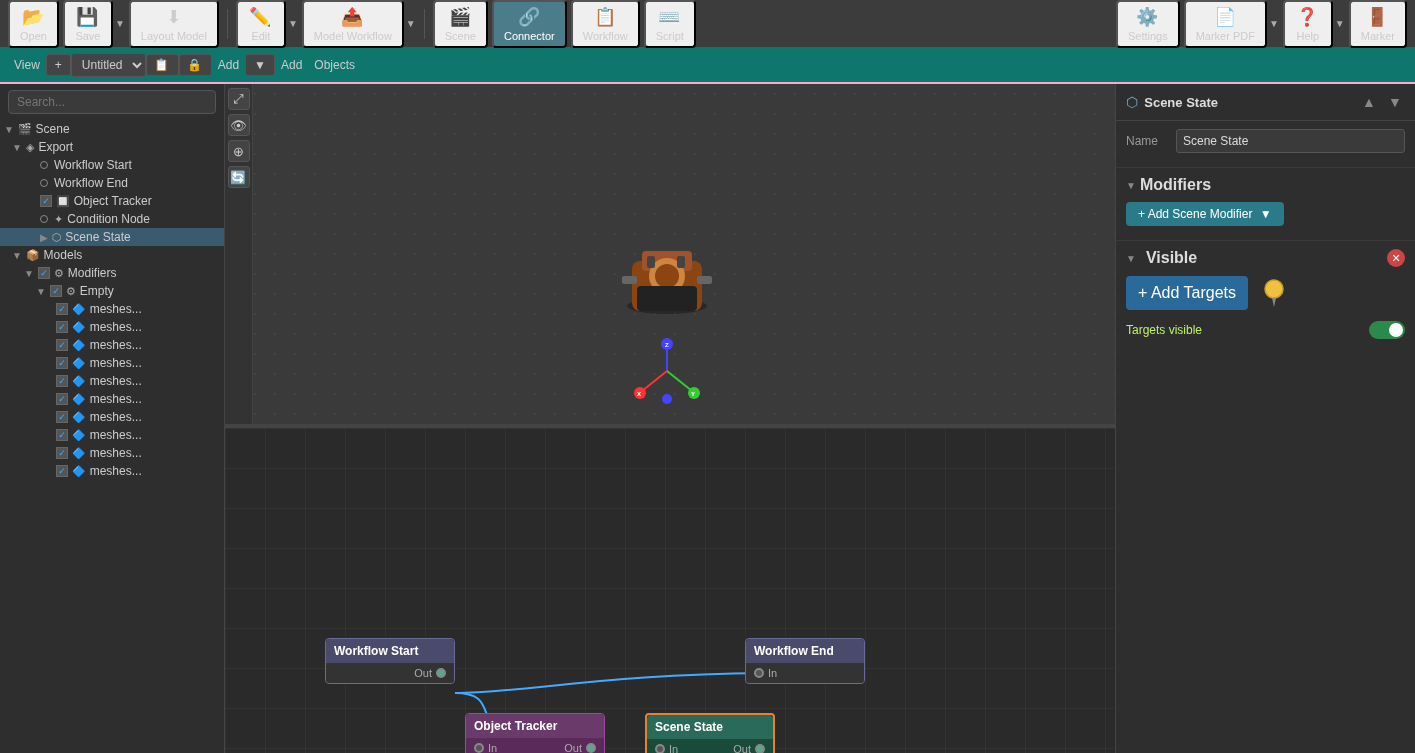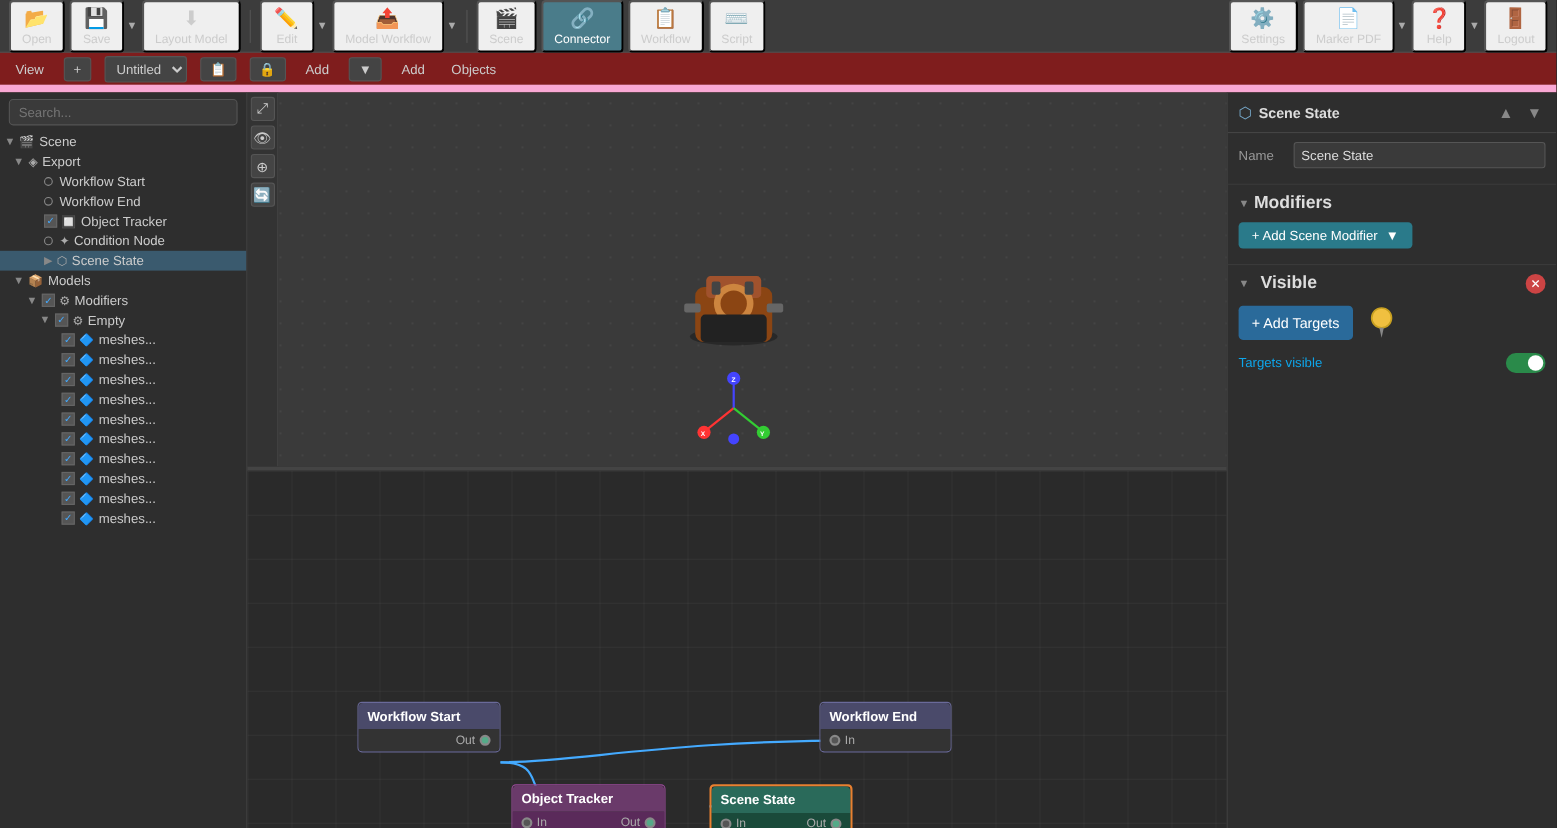--- a/index.html
+++ b/index.html
@@ -8,21 +8,21 @@
     
     #toolbar { display: flex; align-items: center; height: 48px; background: #3c3c3c; border-bottom: 1px solid #555; padding: 0 8px; gap: 4px; }
     .toolbar-btn { display: flex; flex-direction: column; align-items: center; justify-content: center; padding: 4px 10px; color: #ccc; cursor: pointer; border-radius: 4px; font-size: 11px; gap: 2px; min-width: 50px; }
     .toolbar-btn .icon { font-size: 18px; }
     .toolbar-btn.active { background: #4a7c8a; color: #fff; }
     .toolbar-divider { width: 1px; height: 30px; background: #555; margin: 0 4px; }
     .toolbar-btn-with-arrow { display: flex; align-items: center; }
     .toolbar-arrow { font-size: 10px; margin-left: 2px; color: #aaa; }
 
     
-    #second-bar { display: flex; align-items: center; height: 36px; background: #7f1d1d; border-bottom: 7px solid #f9a8d4; padding: 0 8px; gap: 12px; }
+    #second-bar { display: flex; align-items: center; height: 36px; background: #0f766e; border-bottom: 2px solid #f9a8d4; padding: 0 8px; gap: 0; }
     .second-bar-item { color: #ccc; cursor: pointer; padding: 3px 6px; border-radius: 3px; font-size: 12px; }
     .second-bar-btn { background: #444; border: 1px solid #555; color: #ccc; padding: 3px 8px; border-radius: 3px; cursor: pointer; font-size: 12px; }
     select.second-bar-select { background: #444; border: 1px solid #555; color: #ccc; padding: 3px 6px; border-radius: 3px; font-size: 12px; }
 
     
     #main { display: flex; height: calc(753px - 48px - 36px); }
 
     
     #left-panel { width: 225px; background: #2e2e2e; border-right: 1px solid #444; overflow-y: auto; flex-shrink: 0; }
     #search-box { padding: 6px 8px; }
@@ -77,24 +77,24 @@
 
     .section-header { display: flex; align-items: center; margin-bottom: 8px; }
     .section-arrow { font-size: 10px; color: #888; margin-right: 4px; cursor: pointer; }
     .section-title { font-size: 16px; color: #ddd; font-weight: 600; }
 
     .add-modifier-btn { background: #2a7a8a; border: none; color: #fff; padding: 5px 12px; border-radius: 4px; cursor: pointer; font-size: 12px; margin-bottom: 6px; }
 
     .visible-section { padding: 8px 10px; }
     .visible-row { display: flex; align-items: center; gap: 6px; margin-bottom: 8px; }
 
-    .add-targets-btn { background: #2a6a9a; border: none; color: #fff; padding: 8px 12px; border-radius: 4px; cursor: pointer; font-size: 13px; margin-right: 8px; }
+    .add-targets-btn { background: #2a6a9a; border: none; color: #fff; padding: 8px 12px; border-radius: 4px; cursor: pointer; font-size: 16px; margin-right: 8px; }
 
     .targets-row { display: flex; align-items: center; margin-top: 6px; }
-    .targets-label { font-size: 12px; color: #0ea5e9; flex: 1; }
+    .targets-label { font-size: 12px; color: #bef264; flex: 1; }
 
     .toggle-switch { width: 36px; height: 18px; background: #2a8a4a; border-radius: 9px; position: relative; cursor: pointer; }
     .toggle-knob { width: 14px; height: 14px; background: #fff; border-radius: 50%; position: absolute; top: 2px; right: 2px; }
 
     .red-x { width: 18px; height: 18px; background: #c44; border-radius: 50%; display: flex; align-items: center; justify-content: center; color: #fff; font-size: 11px; cursor: pointer; flex-shrink: 0; }
 
     
     .node-workflow-start .wf-node-header { background: #4a4a6a; }
     .node-workflow-start { border: 1px solid #6a6a9a; }
     .node-workflow-end .wf-node-header { background: #4a4a6a; }
@@ -179,21 +179,21 @@
   </div>
   <div class="toolbar-btn-with-arrow">
     <button class="toolbar-btn">
       <span class="icon">❓</span>
       <span>Help</span>
     </button>
     <span class="toolbar-arrow">▼</span>
   </div>
   <button class="toolbar-btn">
     <span class="icon">🚪</span>
-    <span>Logout</span>
+    <span>Marker</span>
   </button>
 </div>
 
 <div id="second-bar">
   <span class="second-bar-item">View</span>
   <button class="second-bar-btn">+</button>
   <select class="second-bar-select">
     <option>Untitled</option>
   </select>
   <button class="second-bar-btn">📋</button>

